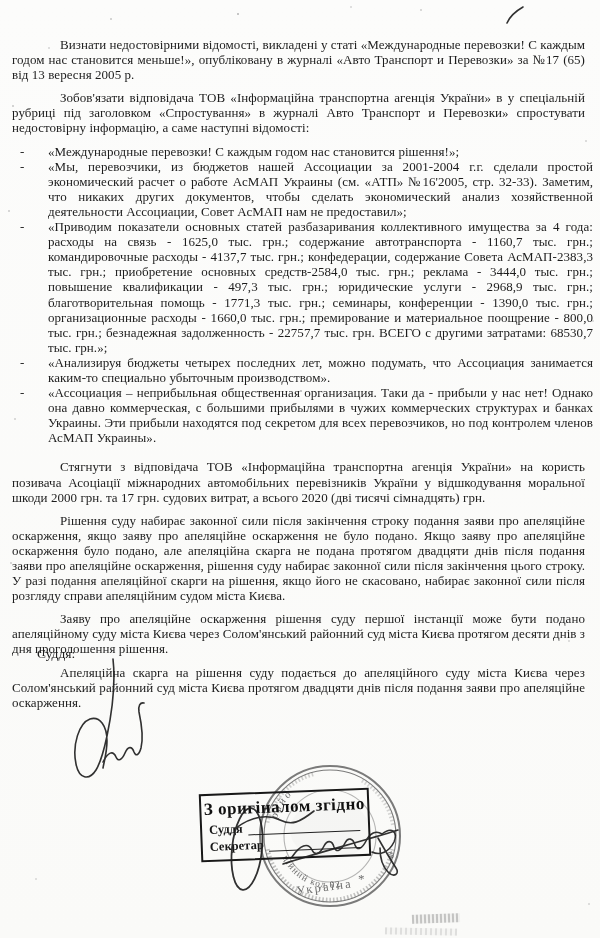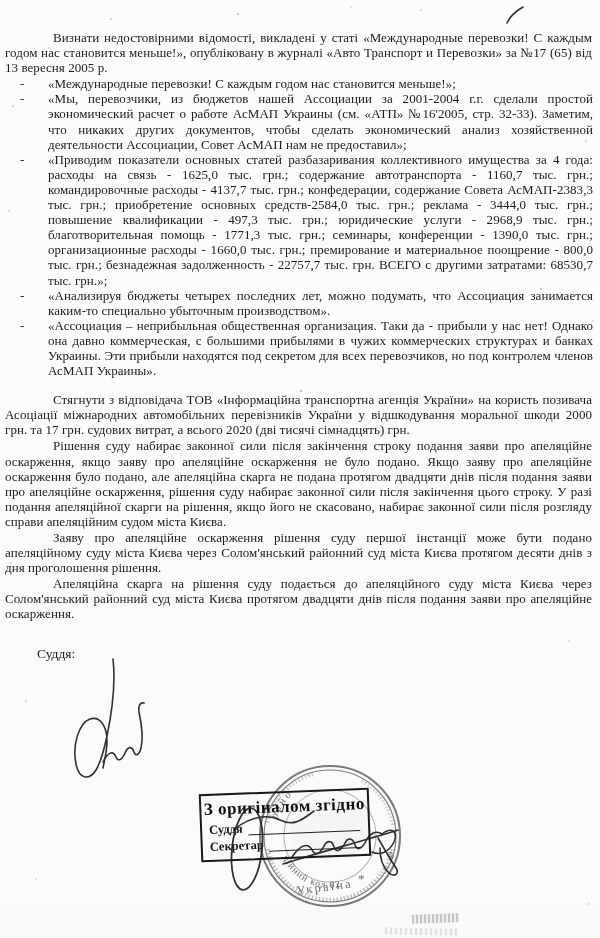--- a/index.html
+++ b/index.html
@@ -15,21 +15,21 @@
     position:relative;
     padding:29px 7px 0 4px;
     font-size:13px;
     line-height:15.1px;
     text-align:justify;
     height:700px;
     overflow:hidden;
     z-index:0;
     letter-spacing:.05px;
   }
-  .para{margin:1px;text-indent:48px;}
+  .para{margin:8px;text-indent:48px;}
   .gap-top{margin-top:14px;}
   .gap-top-sm{margin-top:8px;}
   .doc-list{margin:0;}
   .li{position:relative;padding-left:44px;text-align:justify;}
   .dash{position:absolute;left:16px;top:0;}
   .judge-label{
     position:absolute;left:37px;top:646px;
     font-size:13.5px;z-index:0;
   }
   
@@ -105,25 +105,26 @@
       <text font-size="9.5" letter-spacing="1.2"><textPath href="#sealBot" startOffset="6%">ційний код 02</textPath></text>
       <text x="297" y="895" font-size="12.5" letter-spacing="2.2" transform="rotate(-8 297 895)">Україна</text>
       <text x="358" y="883" font-size="13">*</text>
       <text x="388" y="852" font-size="8" transform="rotate(72 388 852)">вв</text>
       <ellipse cx="330" cy="830" rx="40" ry="30" fill="#888" opacity="0.05"></ellipse>
     </g>
   </svg>
 
   <div class="content">
     <p class="para">Визнати недостовірними відомості, викладені у статі «Международные перевозки! С каждым годом нас становится меньше!», опубліковану в журналі «Авто Транспорт и Перевозки» за №17 (65) від 13 вересня 2005 р.</p>
+    <p class="para">Зобов'язати відповідача ТОВ «Інформаційна транспортна агенція України» в у спеціальній рубриці під заголовком «Спростування» в журналі Авто Транспорт и Перевозки» спростувати недостовірну інформацію, а саме наступні відомості:</p>
 
     <div class="doc-list">
       <div class="li">
         <span class="dash">-</span>
-        <span>«Международные перевозки! С каждым годом нас становится меньше!»;</span>
+        <span>«Международные перевозки! С каждым годом нас становится рішення!»;</span>
       </div>
       <div class="li">
         <span class="dash">-</span>
         <span>«Мы, перевозчики, из бюджетов нашей Ассоциации за 2001-2004 г.г. сделали простой экономический расчет о работе АсМАП Украины (см. «АТП» №16'2005, стр. 32-33). Заметим, что никаких других документов, чтобы сделать экономический анализ хозяйственной деятельности Ассоциации, Совет АсМАП нам не предоставил»;</span>
       </div>
       <div class="li">
         <span class="dash">-</span>
         <span>«Приводим показатели основных статей разбазаривания коллективного имущества за 4 года: расходы на связь - 1625,0 тыс. грн.; содержание автотранспорта - 1160,7 тыс. грн.; командировочные расходы - 4137,7 тыс. грн.; конфедерации, содержание Совета АсМАП-2383,3 тыс. грн.; приобретение основных средств-2584,0 тыс. грн.; реклама - 3444,0 тыс. грн.; повышение квалификации - 497,3 тыс. грн.; юридические услуги - 2968,9 тыс. грн.; благотворительная помощь - 1771,3 тыс. грн.; семинары, конференции - 1390,0 тыс. грн.; организационные расходы - 1660,0 тыс. грн.; премирование и материальное поощрение - 800,0 тыс. грн.; безнадежная задолженность - 22757,7 тыс. грн. ВСЕГО с другими затратами: 68530,7 тыс. грн.»;</span>
       </div>
       <div class="li">

